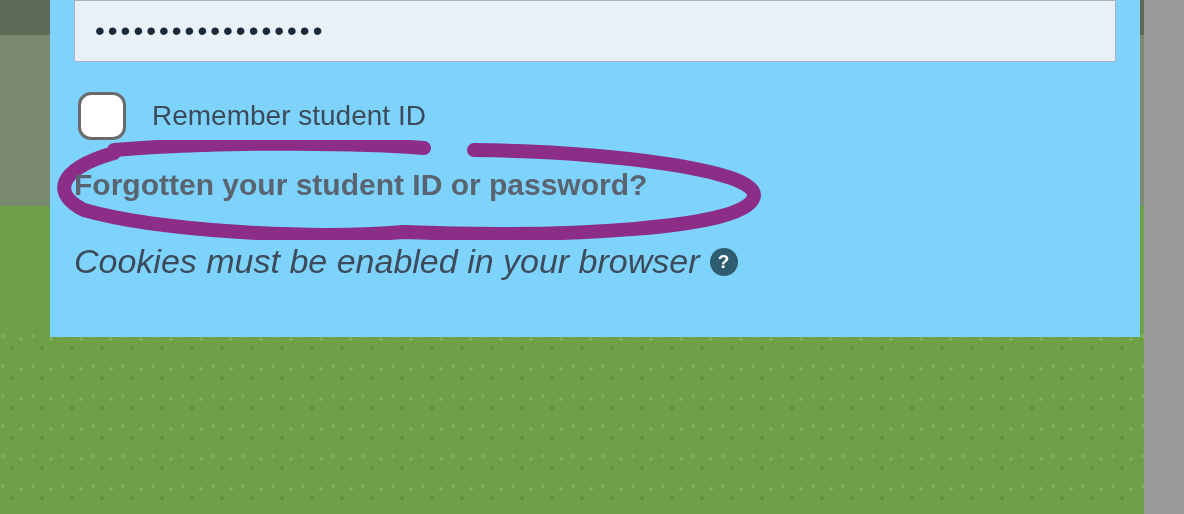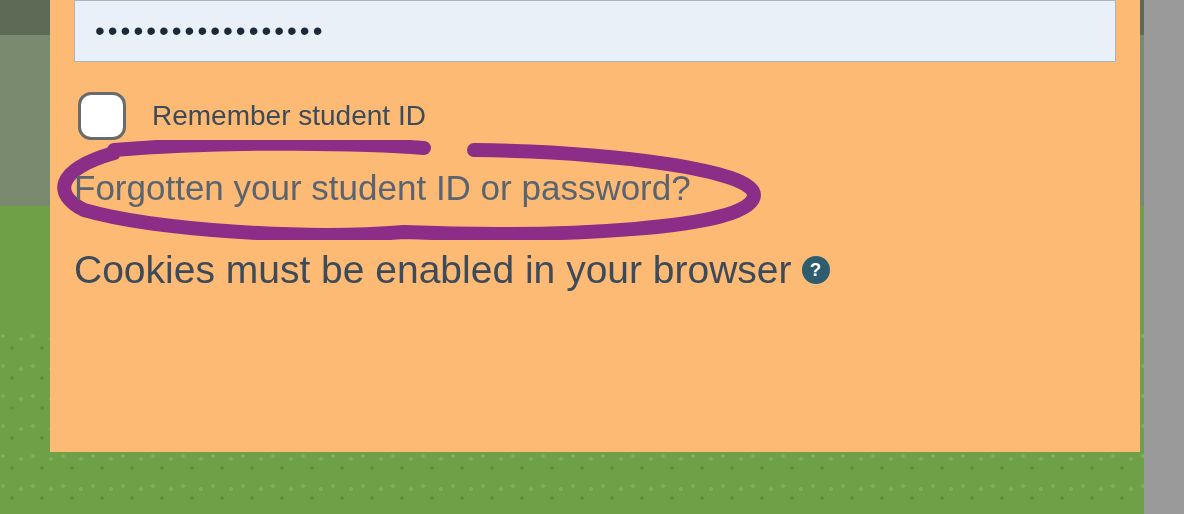--- a/index.html
+++ b/index.html
@@ -36,22 +36,22 @@
       radial-gradient(circle at 10% 20%, #7eb058 2px, transparent 2px),
       radial-gradient(circle at 40% 60%, #5f9038 2px, transparent 2px),
       radial-gradient(circle at 70% 30%, #7eb058 2px, transparent 2px);
     background-size: 30px 30px;
   }
   .card {
     position: absolute;
     left: 50px;
     top: 0;
     width: 1090px;
-    height: 452px;
-    background: #fdba74;
+    height: 337px;
+    background: #7dd3fc;
     padding: 0 24px 28px 24px;
   }
   .password-field {
     width: 100%;
     height: 62px;
     background: #eaf0f7;
     border: 1px solid #a8b4c2;
     padding: 0 20px;
     display: flex;
     align-items: center;
@@ -92,22 +92,22 @@
     font-weight: 700;
     color: #2a3542;
     cursor: pointer;
     font-family: inherit;
   }
   .forgot-wrap {
     position: relative;
     margin-top: 28px;
   }
   .forgot-link {
-    font-size: 35px;
-    font-weight: 400;
+    font-size: 30px;
+    font-weight: 700;
     color: #5a6470;
     text-decoration: none;
     position: relative;
     z-index: 2;
   }
   .circle-annot {
     position: absolute;
     left: -20px;
     top: -28px;
     width: 740px;
@@ -115,23 +115,24 @@
     z-index: 1;
     pointer-events: none;
   }
   .cookies-row {
     margin-top: 40px;
     display: flex;
     align-items: center;
     gap: 10px;
   }
   .cookies-text {
-    font-size: 39px;
+    font-size: 34px;
     color: #3c4a59;
     font-weight: 400;
+    font-style: italic;
   }
   .help-icon {
     width: 28px;
     height: 28px;
     border-radius: 50%;
     background: #2e5d6f;
     color: #ffffff;
     display: inline-flex;
     align-items: center;
     justify-content: center;

